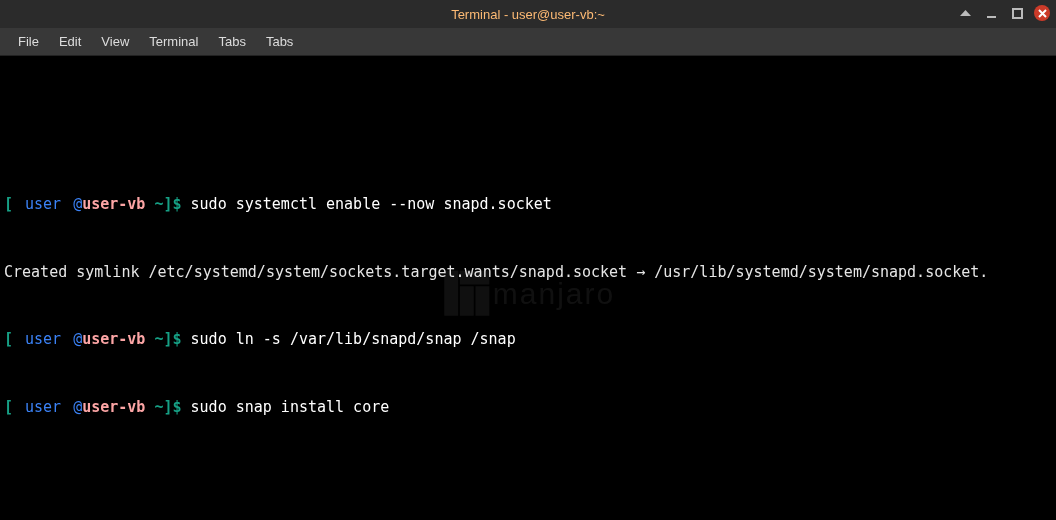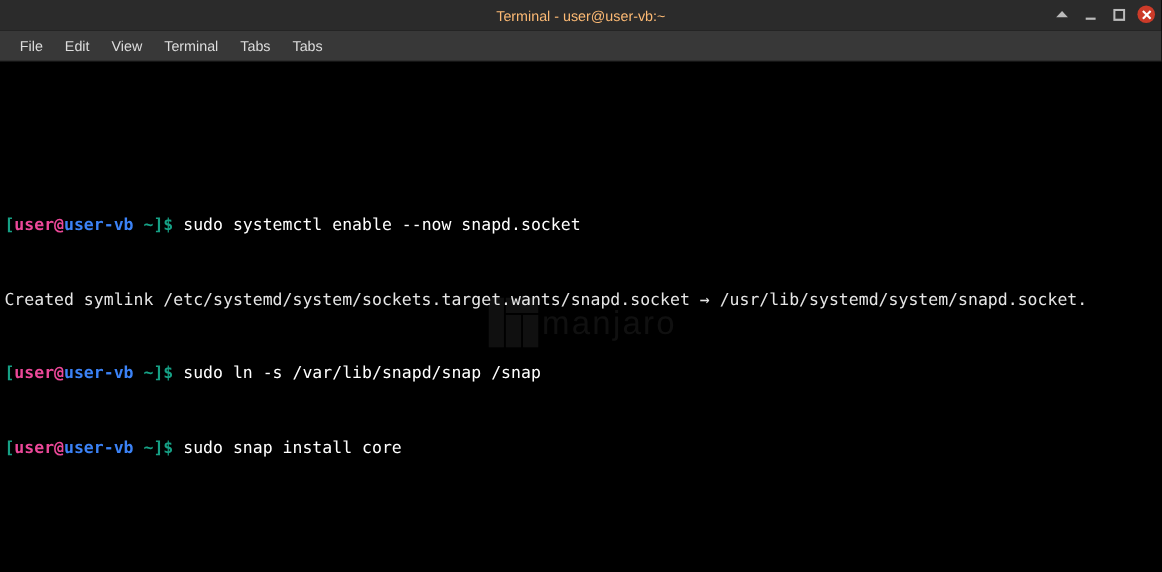--- a/index.html
+++ b/index.html
@@ -99,22 +99,22 @@
       height: 52px;
     }
     .logo-text {
       font-size: 30px;
       letter-spacing: 2px;
       font-weight: 300;
     }
     .content { position: relative; z-index: 1; }
     .line { min-height: 1.5em; }
     .prompt-open  { color: #16a085; font-weight: bold; }
-    .prompt-user  { color: #ec4899; font-weight: bold; }
-    .prompt-host  { color: #3b82f6; font-weight: bold; text-align: center; }
+    .prompt-user  { color: #3b82f6; font-weight: normal; margin-left: 12px; }
+    .prompt-host  { color: #fca5a5; font-weight: bold; text-align: center; }
     .prompt-tilde { color: #16a085; font-weight: bold; }
     .prompt-close { color: #16a085; font-weight: bold; }
     .prompt-dollar{ color: #16a085; font-weight: bold; }
     .cmd { color: #ffffff; text-align: right; }
     .out { color: #e6e6e6; }
   </style>
 </head>
 <body>
 
 <div class="titlebar">

